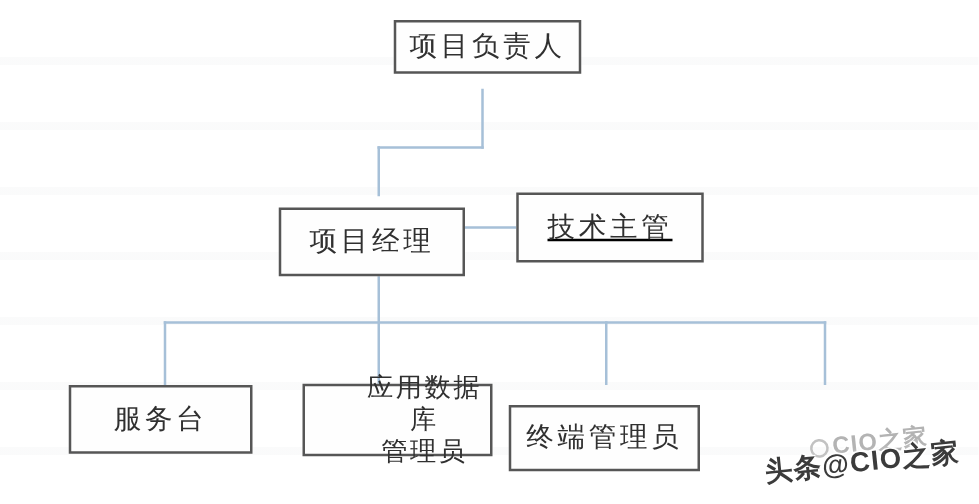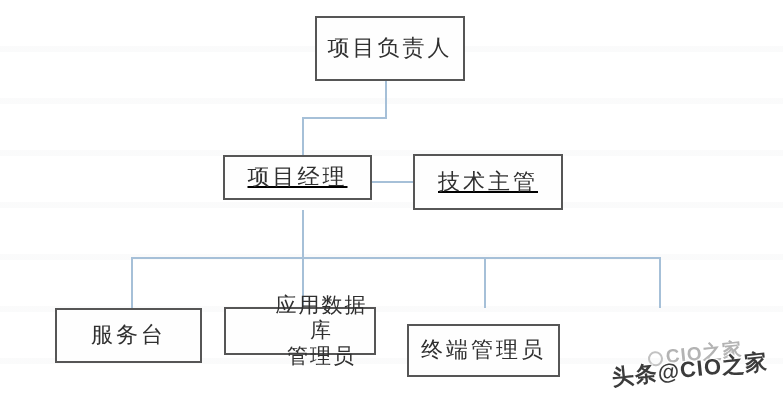--- a/index.html
+++ b/index.html
@@ -99,37 +99,37 @@
   <div class="conn v" style="left:385px; top:71px;  height:48px;"></div>
   <div class="conn h" style="left:302px; top:117px; width:85px;"></div>
   <div class="conn v" style="left:302px; top:117px; height:40px;"></div>
   <div class="conn h" style="left:372px; top:181px; width:41px;"></div>
   <div class="conn v" style="left:302px; top:210px; height:98px;"></div>
   <div class="conn h" style="left:131px; top:257px; width:530px;"></div>
   <div class="conn v" style="left:131px; top:257px; height:51px;"></div>
   <div class="conn v" style="left:484px; top:257px; height:51px;"></div>
   <div class="conn v" style="left:659px; top:257px; height:51px;"></div>
 
-  <div class="node" style="left:315px; top:16px;  width:150px; height:65px;">
+  <div class="node" style="left:315px; top:16px;  width:150px; height:43px;">
     <span class="label">项目负责人</span>
   </div>
 
-  <div class="node" style="left:223px; top:155px; width:149px; height:45px;text-decoration:underline;">
+  <div class="node" style="left:223px; top:166px; width:149px; height:55px;">
     <span class="label">项目经理</span>
   </div>
 
   <div class="node" style="left:413px; top:154px; width:150px; height:56px;text-decoration:underline;">
     <span class="label">技术主管</span>
   </div>
 
   <div class="node" style="left:55px;  top:308px; width:147px; height:55px;">
     <span class="label">服务台</span>
   </div>
 
-  <div class="node" style="left:224px; top:307px; width:152px; height:48px;padding-left:43px;">
+  <div class="node" style="left:242px; top:307px; width:152px; height:58px;padding-left:43px;">
     <span class="label" style="font-size:21px; letter-spacing:2px;">应用数据库
 管理员</span>
   </div>
 
   <div class="node" style="left:407px; top:308px; width:153px; height:53px;margin-top:16px;">
     <span class="label">终端管理员</span>
   </div>
 
 
   <div class="watermark-echo">

